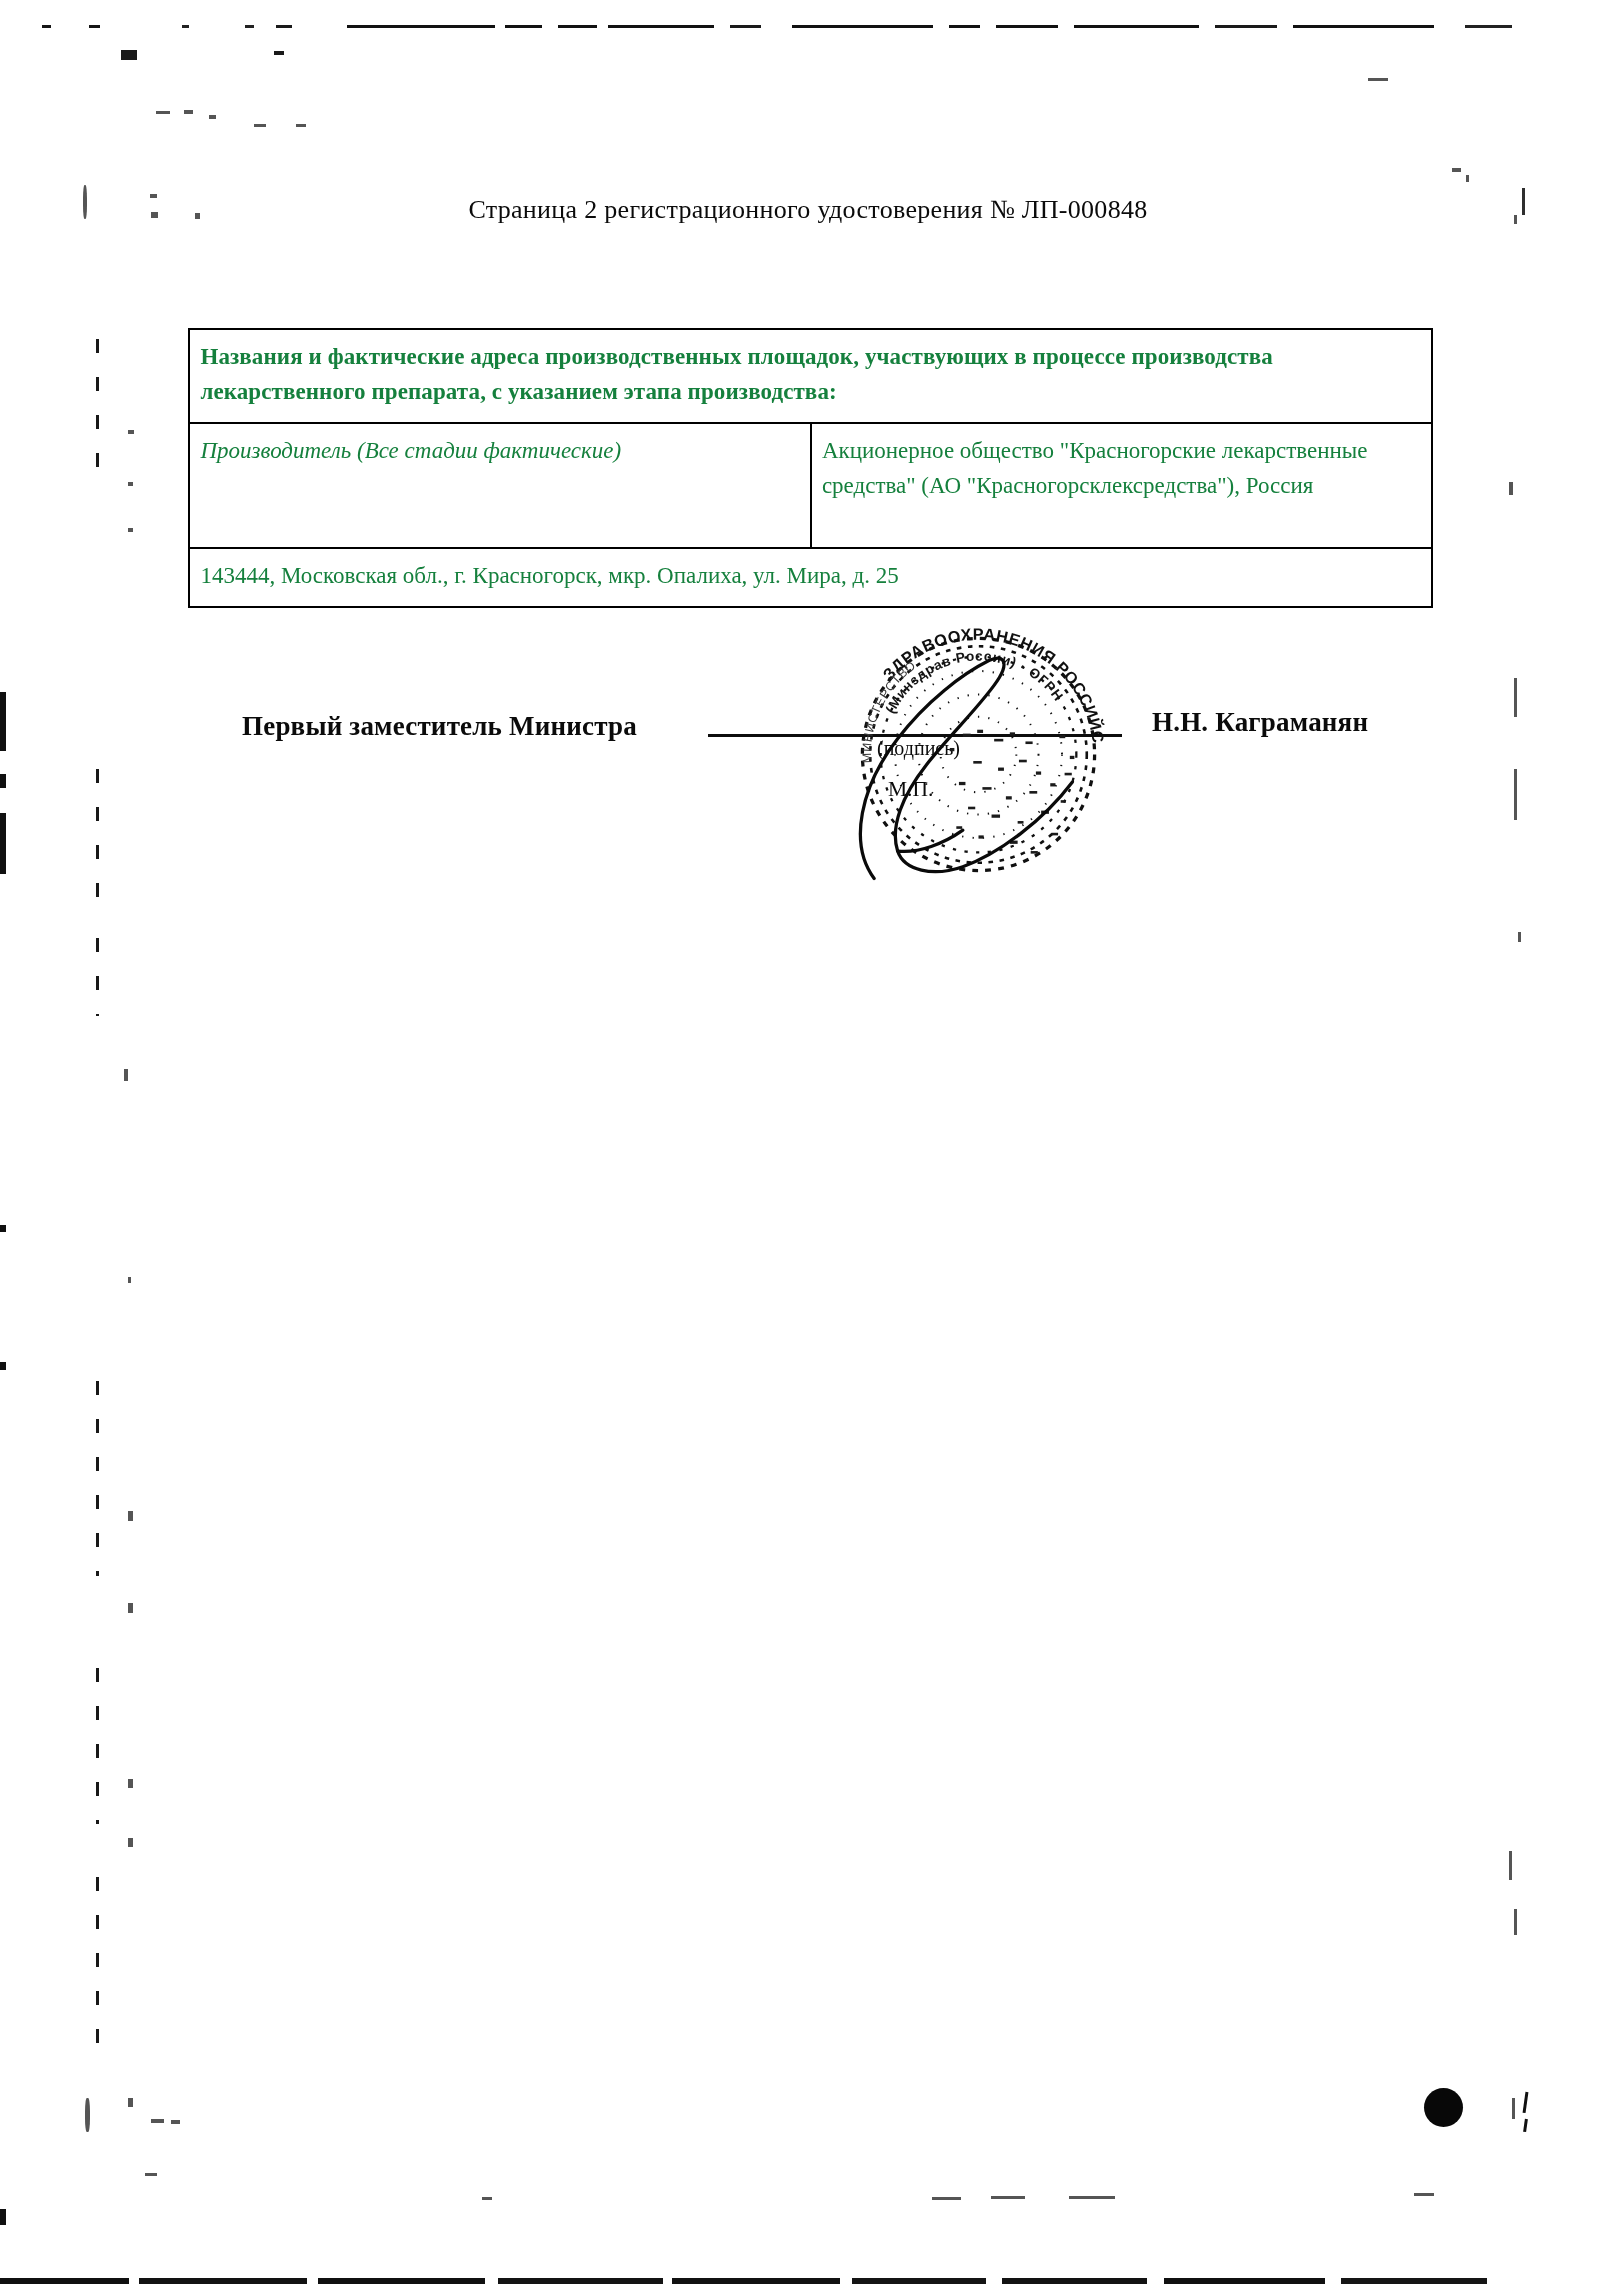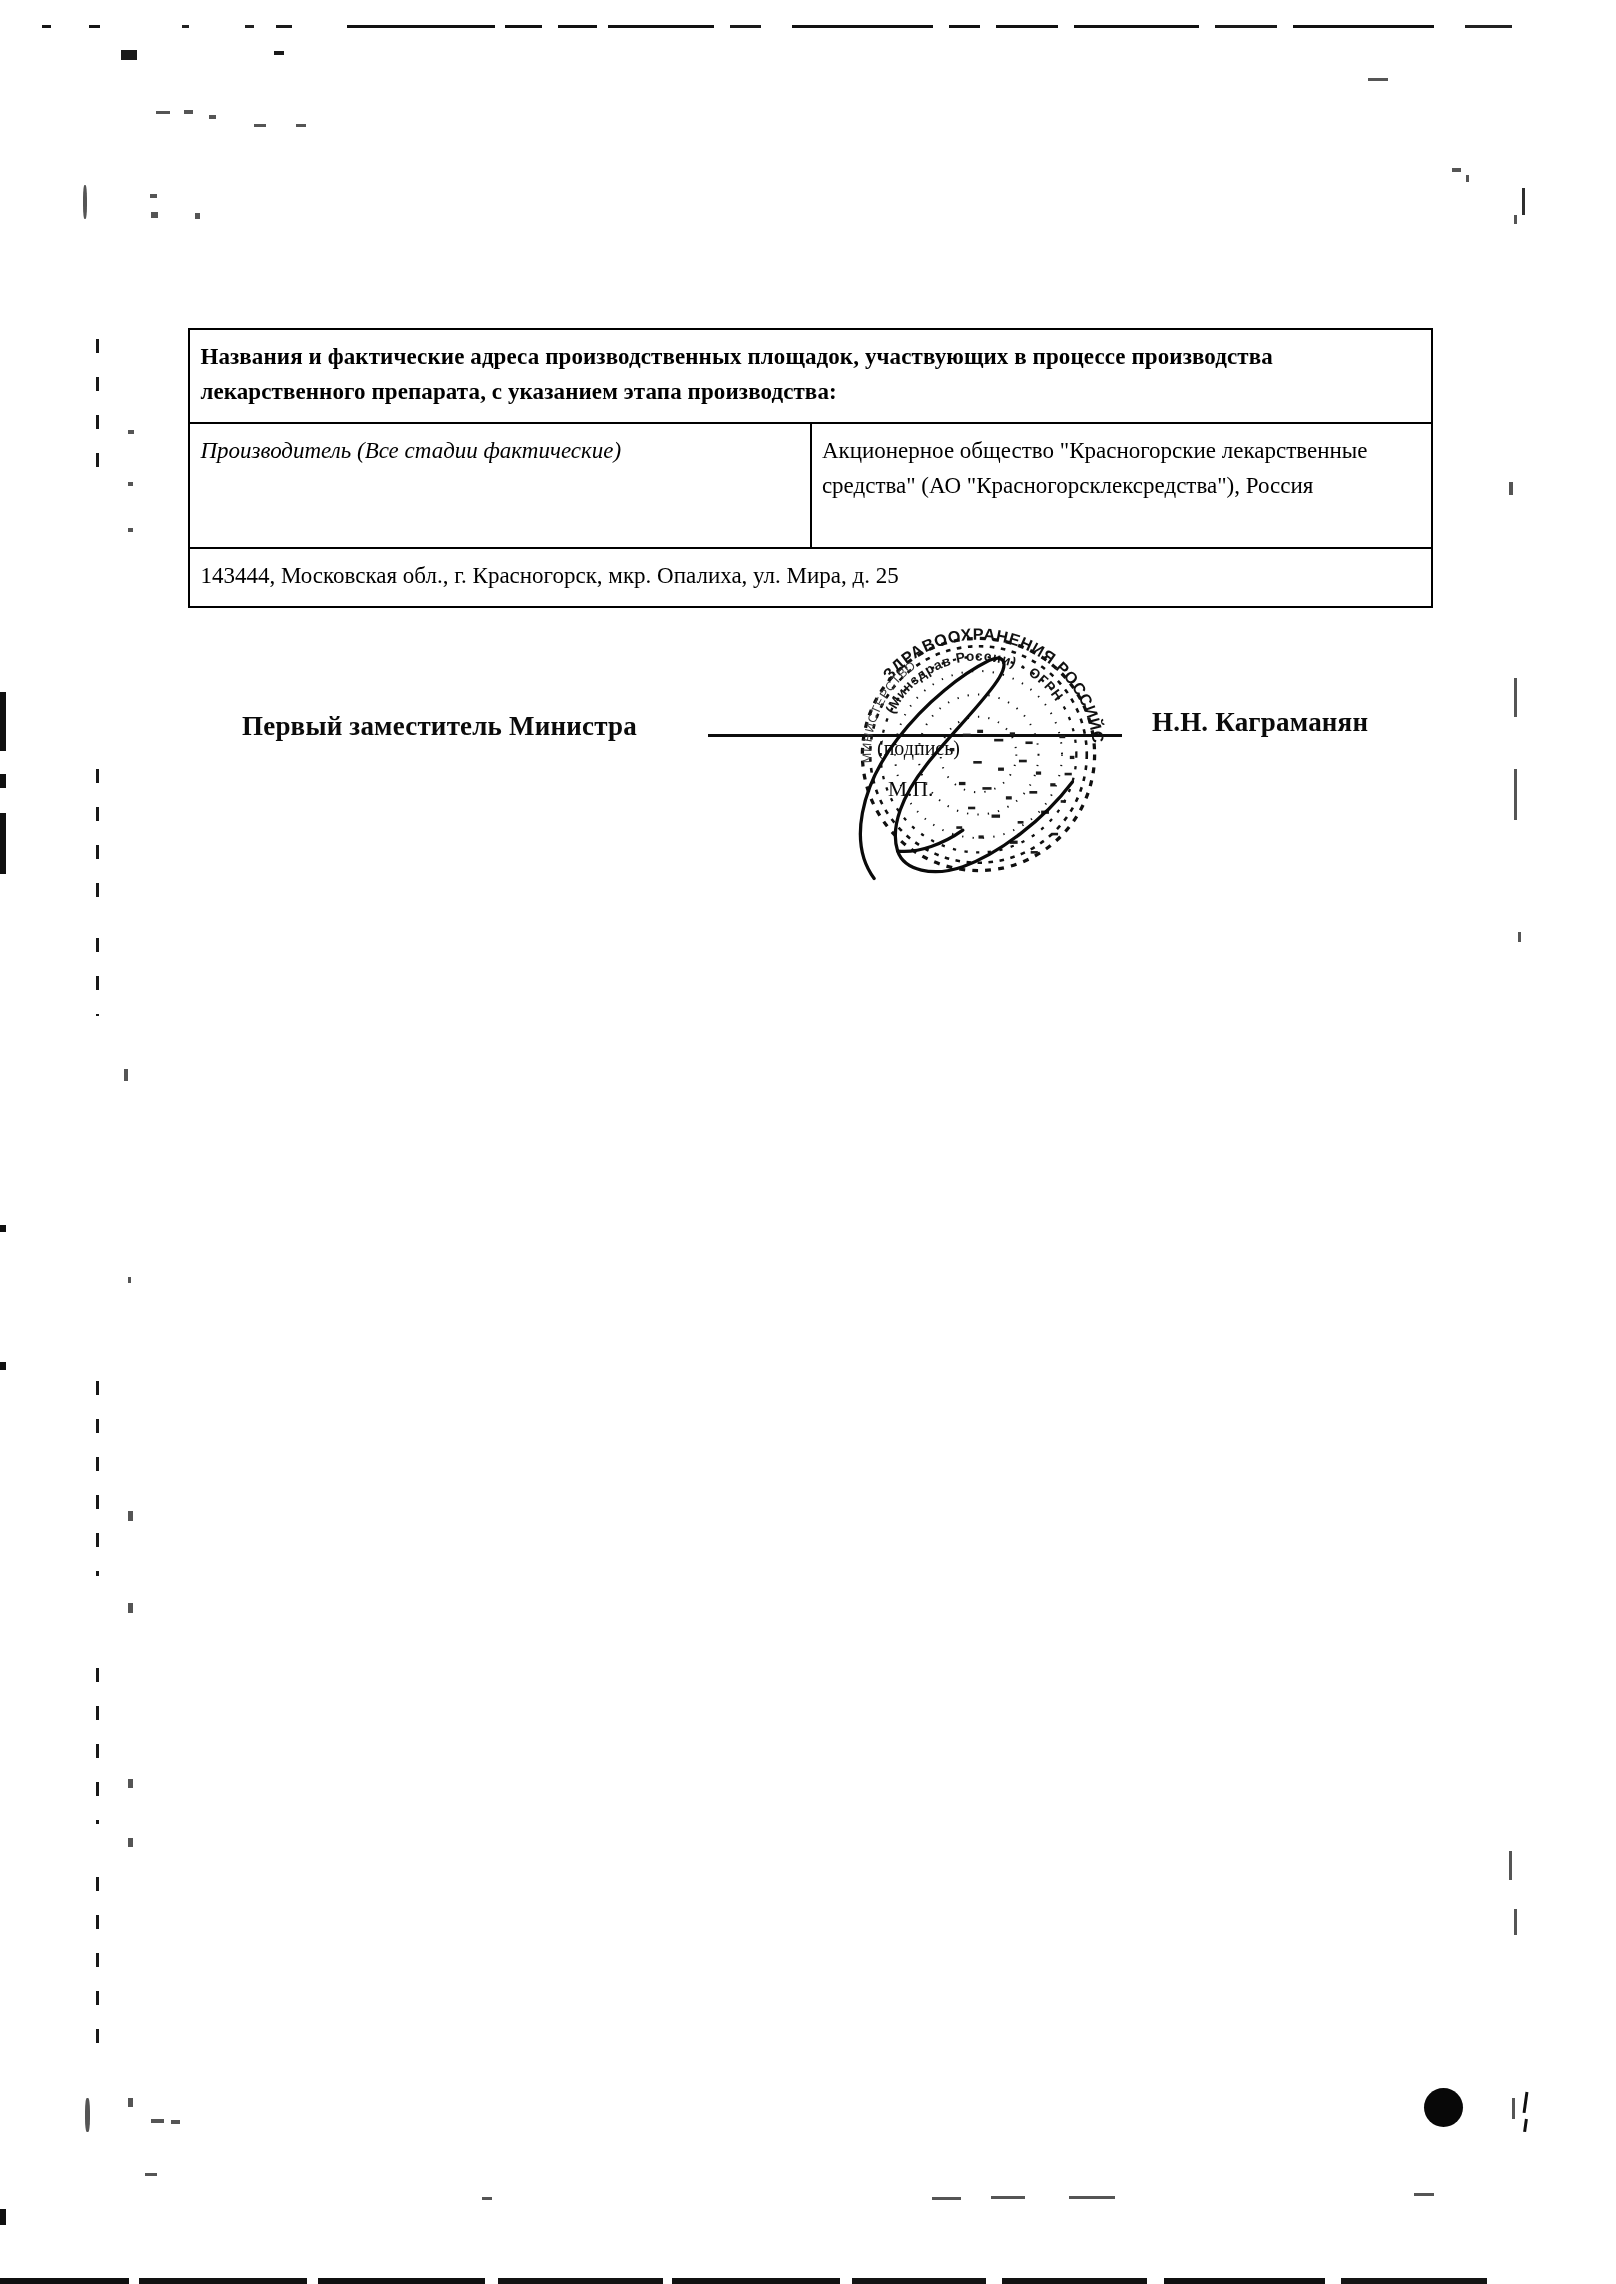--- a/index.html
+++ b/index.html
@@ -126,21 +126,21 @@
     width: 1245px;
     border-collapse: collapse;
     table-layout: fixed;
   }
   #prod-table td {
     border: 2px solid #000000;
     vertical-align: top;
     padding: 10.4px 10.4px 11.7px 10.4px;
     font-size: 23px;
     line-height: 1.52;
-    color: #000000;
+    color: #15803d;
     margin-top: 12px;
   }
   td.hdr-cell {
     font-weight: bold;
     letter-spacing: 0.1px;
     padding-bottom: 19.5px;
     line-height: 1.5;
   }
   td.stage-cell {
     font-style: italic;
@@ -315,20 +315,23 @@
 
   <div class="black-dot" style="left:1424px;top:2088px;width:39px;height:39px;"></div>
   <div class="tick" style="left:1524px;top:2092px;width:3.3px;height:21px;transform:rotate(8deg);"></div>
   <div class="tick" style="left:1524px;top:2119px;width:3.3px;height:13px;transform:rotate(8deg);"></div>
 
   <div class="artifact faint" style="left:932px;top:2197px;width:29px;height:3.3px;"></div>
   <div class="artifact faint" style="left:991px;top:2196px;width:34px;height:3.3px;"></div>
   <div class="artifact faint" style="left:1069px;top:2196px;width:46px;height:3.3px;"></div>
   <div class="artifact faint" style="left:1414px;top:2193px;width:19.5px;height:3.3px;"></div>
 
+  <div id="header-line">
+    <span class="hdr-text">Страница  2 регистрационного удостоверения № ЛП-000848</span>
+  </div>
 
   <table id="prod-table">
     <tbody>
       <tr>
         <td class="hdr-cell" colspan="2">Названия и фактические адреса производственных площадок, участвующих в процессе производства лекарственного препарата, с указанием этапа производства:</td>
       </tr>
       <tr>
         <td class="stage-cell">Производитель (Все стадии фактические)</td>
         <td class="org-cell">Акционерное общество "Красногорские лекарственные средства" (АО "Красногорсклексредства"), Россия</td>
       </tr>

